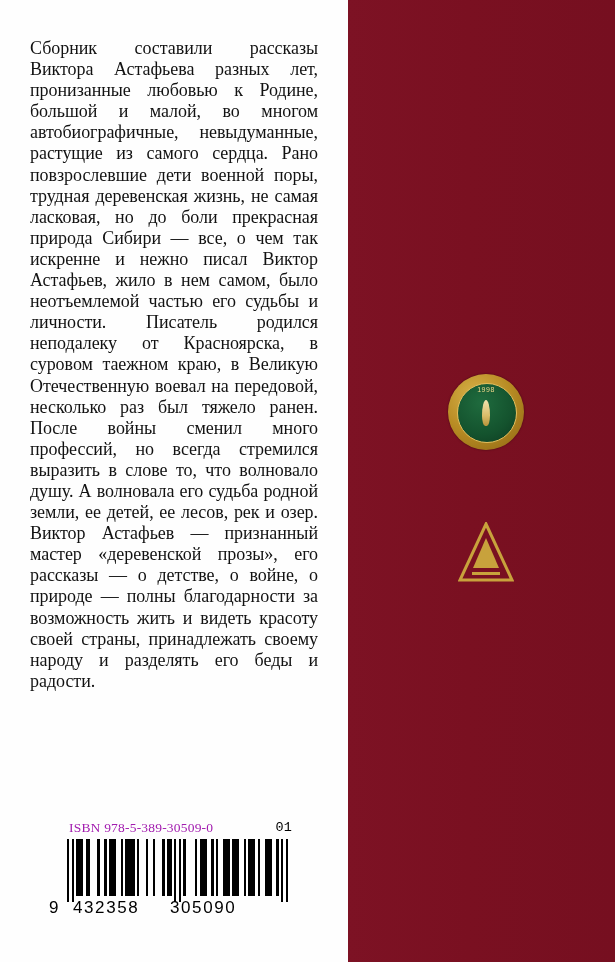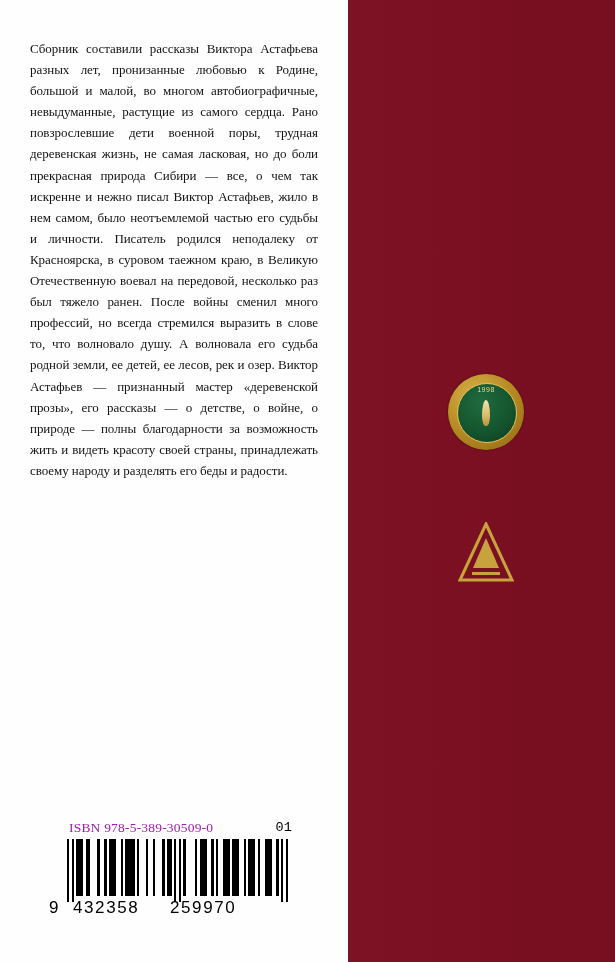--- a/index.html
+++ b/index.html
@@ -27,21 +27,21 @@
     width: 348px;
     height: 962px;
     background: #fefefe;
   }
   #blurb {
     position: absolute;
     left: 30px;
     top: 38px;
     width: 288px;
     font-family: "Liberation Serif", serif;
-    font-size: 13px;
+    font-size: 18px;
     line-height: 21.1px;
     color: #121212;
     text-align: justify;
     text-justify: inter-word;
     hyphens: none;
     letter-spacing: -0.05px;
   }
   
   #barcode-block {
     position: absolute;
@@ -248,21 +248,21 @@
           <span class="bar" style="left:220.06px;width:2.38px;height:57px;"></span>
           <span class="bar" style="left:222.39px;width:2.38px;height:57px;"></span>
           <span class="bar" style="left:229.37px;width:2.38px;height:57px;"></span>
           <span class="bar" style="left:234.02px;width:2.38px;height:63px;"></span>
           <span class="bar" style="left:238.67px;width:2.38px;height:63px;"></span>
         </div>
 
       <div id="barcode-digits">
         <span class="d-lead">9</span>
         <span class="d-left">432358</span>
-        <span class="d-right">259970</span>
+        <span class="d-right">305090</span>
       </div>
     </div>
   </div>
 
   <div id="spine-panel">
 
     <div id="quality-seal">
       <div class="seal-outer"></div>
       <svg class="seal-arc-text" viewBox="0 0 76 76">
         <defs>

